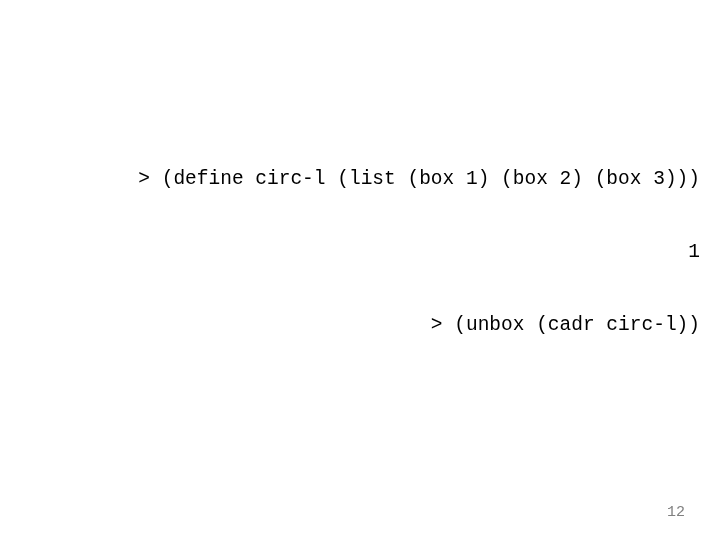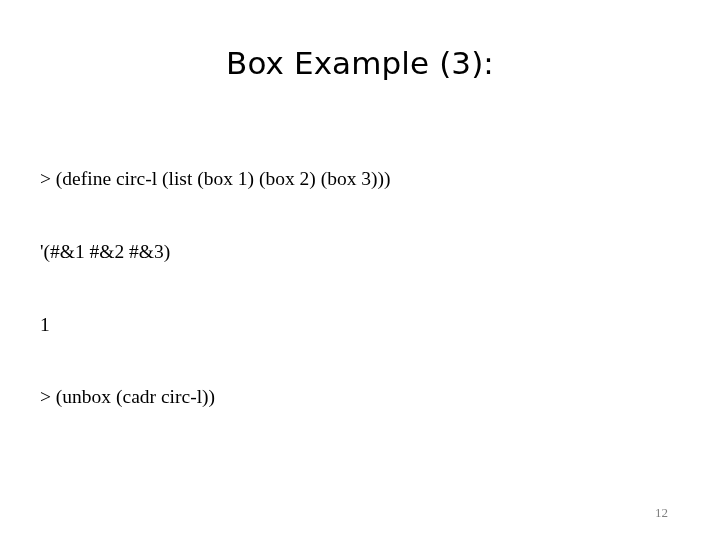--- a/index.html
+++ b/index.html
@@ -43,45 +43,44 @@
     font-family: "DejaVu Sans Mono", "Liberation Mono", monospace;
     font-size: 19.5px;
     line-height: 24.2px;
     color: #000000;
     letter-spacing: 0px;
     white-space: pre;
   }
   .code-line {
     white-space: pre;
     min-height: 24.2px;
-    font-family: Liberation Serif, serif;
+    font-family: Liberation Mono, monospace;
+    text-align: right;
   }
   .page-number {
     position: absolute;
     left: 655px;
     top: 506px;
     width: 30px;
-    text-align: left;
-    font-family: Liberation Serif, serif;
-    font-size: 13px;
+    text-align: right;
+    font-family: Liberation Mono, monospace;
+    font-size: 15px;
     color: #808080;
     line-height: 14px;
     white-space: pre;
   }
 </style>
 </head>
 <body>
 
 <div class="slide">
 
-  <div class="slide-title">Box Example (3):</div>
 
   <div class="code-block">
     <div class="code-line">&gt; (define circ-l (list (box 1) (box 2) (box 3)))</div>
-    <div class="code-line">'(#&amp;1 #&amp;2 #&amp;3)</div>
     <div class="code-line">1</div>
     <div class="code-line">&gt; (unbox (cadr circ-l))</div>
     
     
     
     
     
     
     
     

